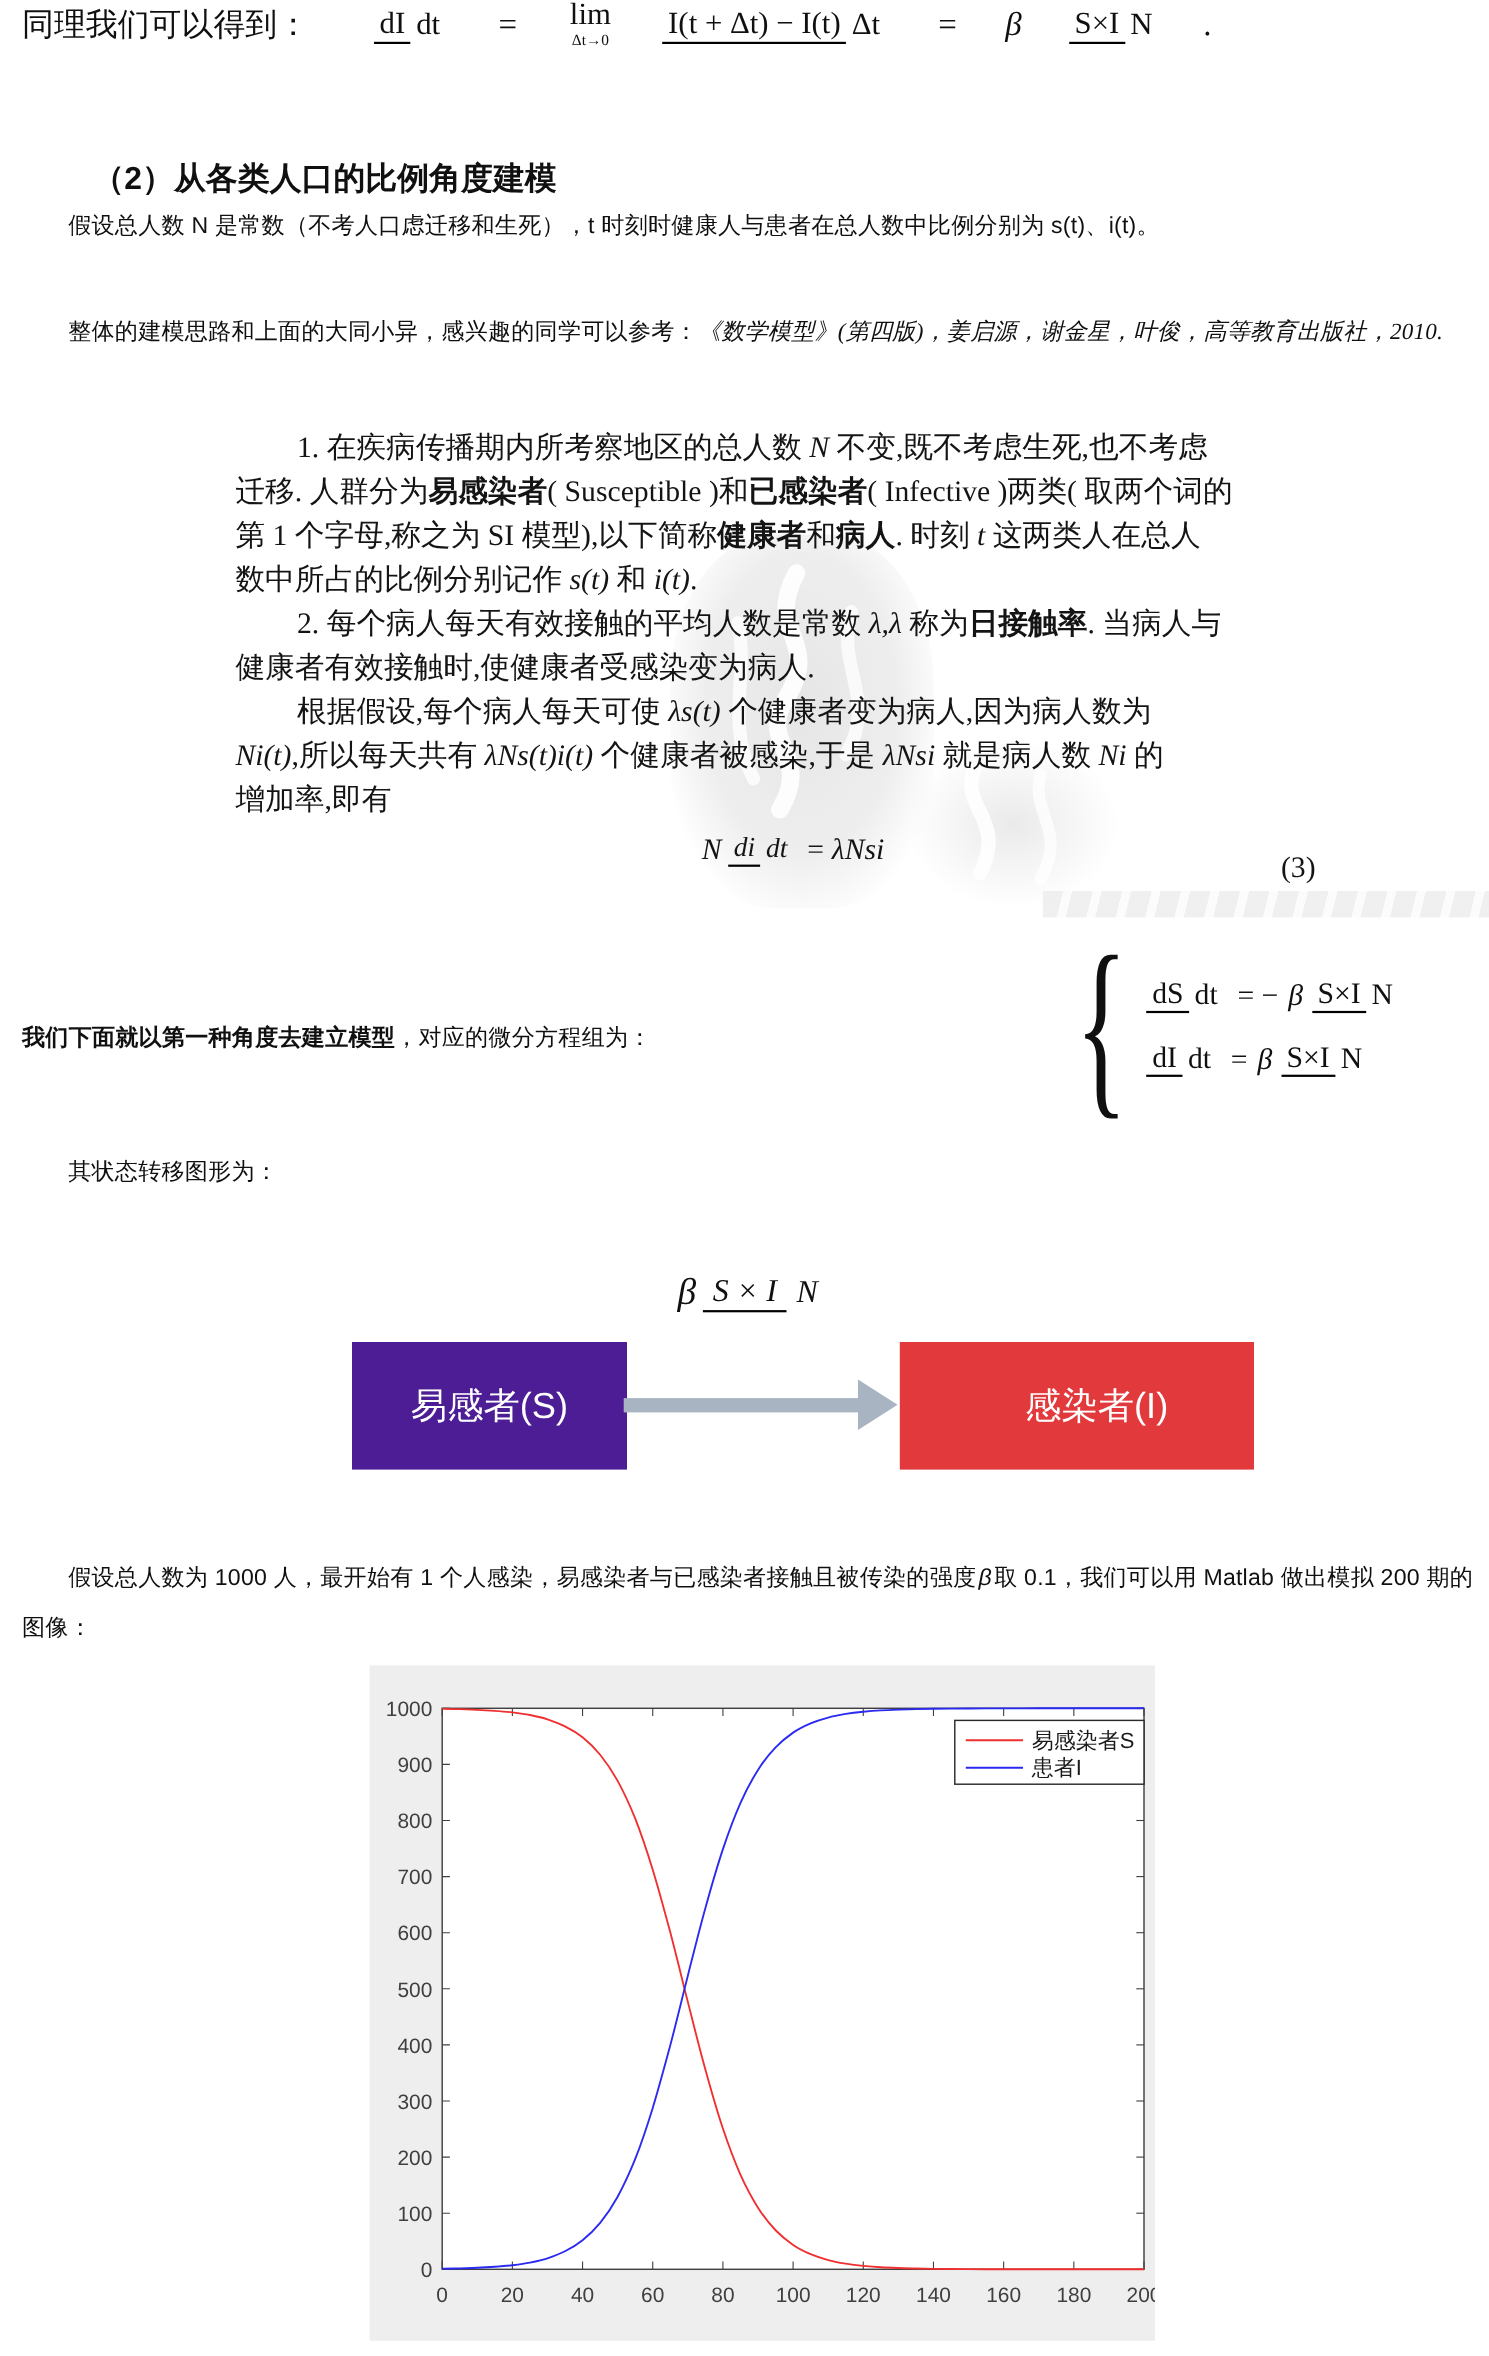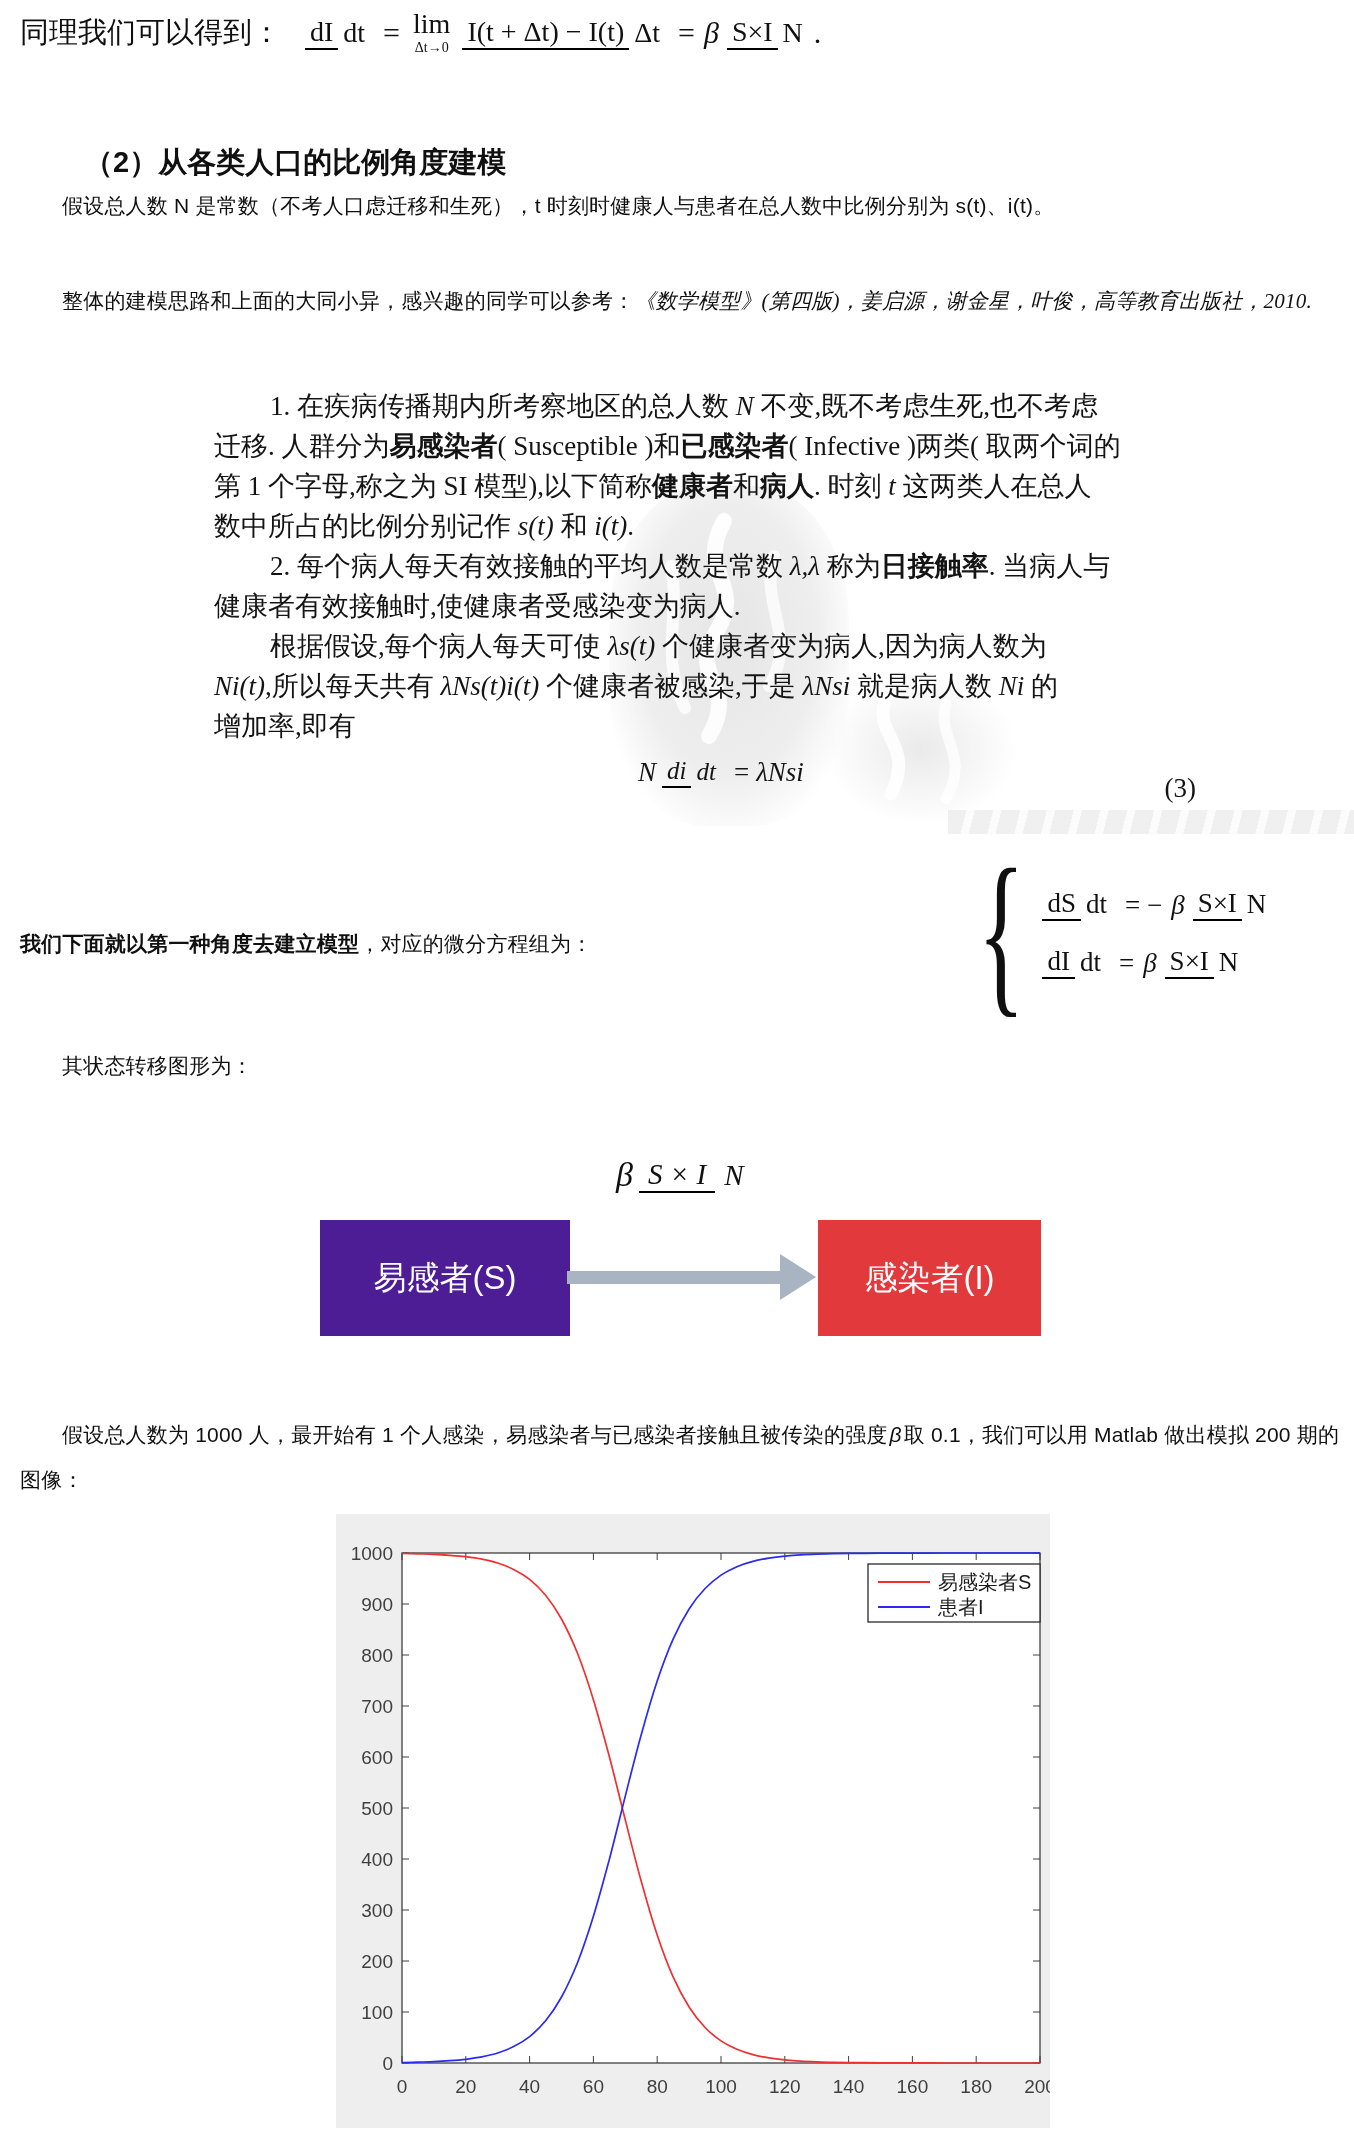--- a/index.html
+++ b/index.html
@@ -11,21 +11,21 @@
         line-height:1.2;margin:0 6px;}
   .frac .num{border-bottom:2px solid #000;padding:0 5px;}
   .frac .den{padding:0 5px;}
   .op{margin:0 7px;}
   .mvar{font-style:italic;margin:0 2px;}
   .lim{display:inline-flex;flex-direction:column;align-items:center;line-height:1;margin:0 6px;}
   .lim .lim-main{font-size:28px;}
   .lim .lim-sub{font-size:14px;margin-top:3px;}
 
   
-  .formula-row{position:absolute;top:10px;left:20px;display:flex;align-items:center;font-size:30px;}
+  .formula-row{position:absolute;top:0;left:20px;display:flex;align-items:center;font-size:30px;gap:35px;}
   .formula-row .frac{font-size:28px;}
   .f-label{font-size:29px;margin-right:18px;font-family:"Liberation Sans",sans-serif;}
 
   
   .para{position:absolute;margin:0;font-size:21px;line-height:43px;letter-spacing:.2px;
         font-family:"Liberation Sans",sans-serif;}
   #heading{position:absolute;top:143px;left:84px;margin:0;font-size:29px;font-weight:700;
         font-family:"Liberation Sans",sans-serif;}
   #para-assumption{top:184px;left:20px;width:1318px;text-indent:2em;}
   #para-reference{top:278px;left:20px;width:1318px;text-indent:2em;line-height:46px;}
@@ -61,21 +61,21 @@
 
   
   .diagram{position:absolute;top:1150px;left:0;width:1354px;height:240px;}
   .edge-label{position:absolute;left:616px;top:6px;display:flex;align-items:center;}
   .edge-label .beta{font-style:italic;font-size:34px;}
   .edge-label .frac{font-size:29px;margin-left:4px;}
   .edge-label .frac .num{border-bottom:2.5px solid #000;padding:0 9px;}
   .node{position:absolute;top:70px;height:116px;display:flex;align-items:center;justify-content:center;
         color:#ffffff;font-size:33px;font-family:"Liberation Sans",sans-serif;}
   #node-s{left:320px;width:250px;}
-  #node-i{left:818px;width:223px;}
+  #node-i{left:818px;width:286px;padding-left:36px;}
   .arrow-shaft{position:absolute;left:567px;top:121px;width:213px;height:13px;}
   .arrow-head{position:absolute;left:780px;top:104px;width:0;height:0;
         border-top:23px solid transparent;border-bottom:23px solid transparent;border-left:36px solid #a9b4c2;}
 
   #para-simulation{top:1412px;left:20px;width:1326px;text-indent:2em;line-height:45px;}
 
   
   #figure{position:absolute;top:1514px;left:336px;width:714px;height:614px;}
   #figure svg{display:block;}
   .tick{font:19px "Liberation Sans",sans-serif;fill:#3f3f3f;}

